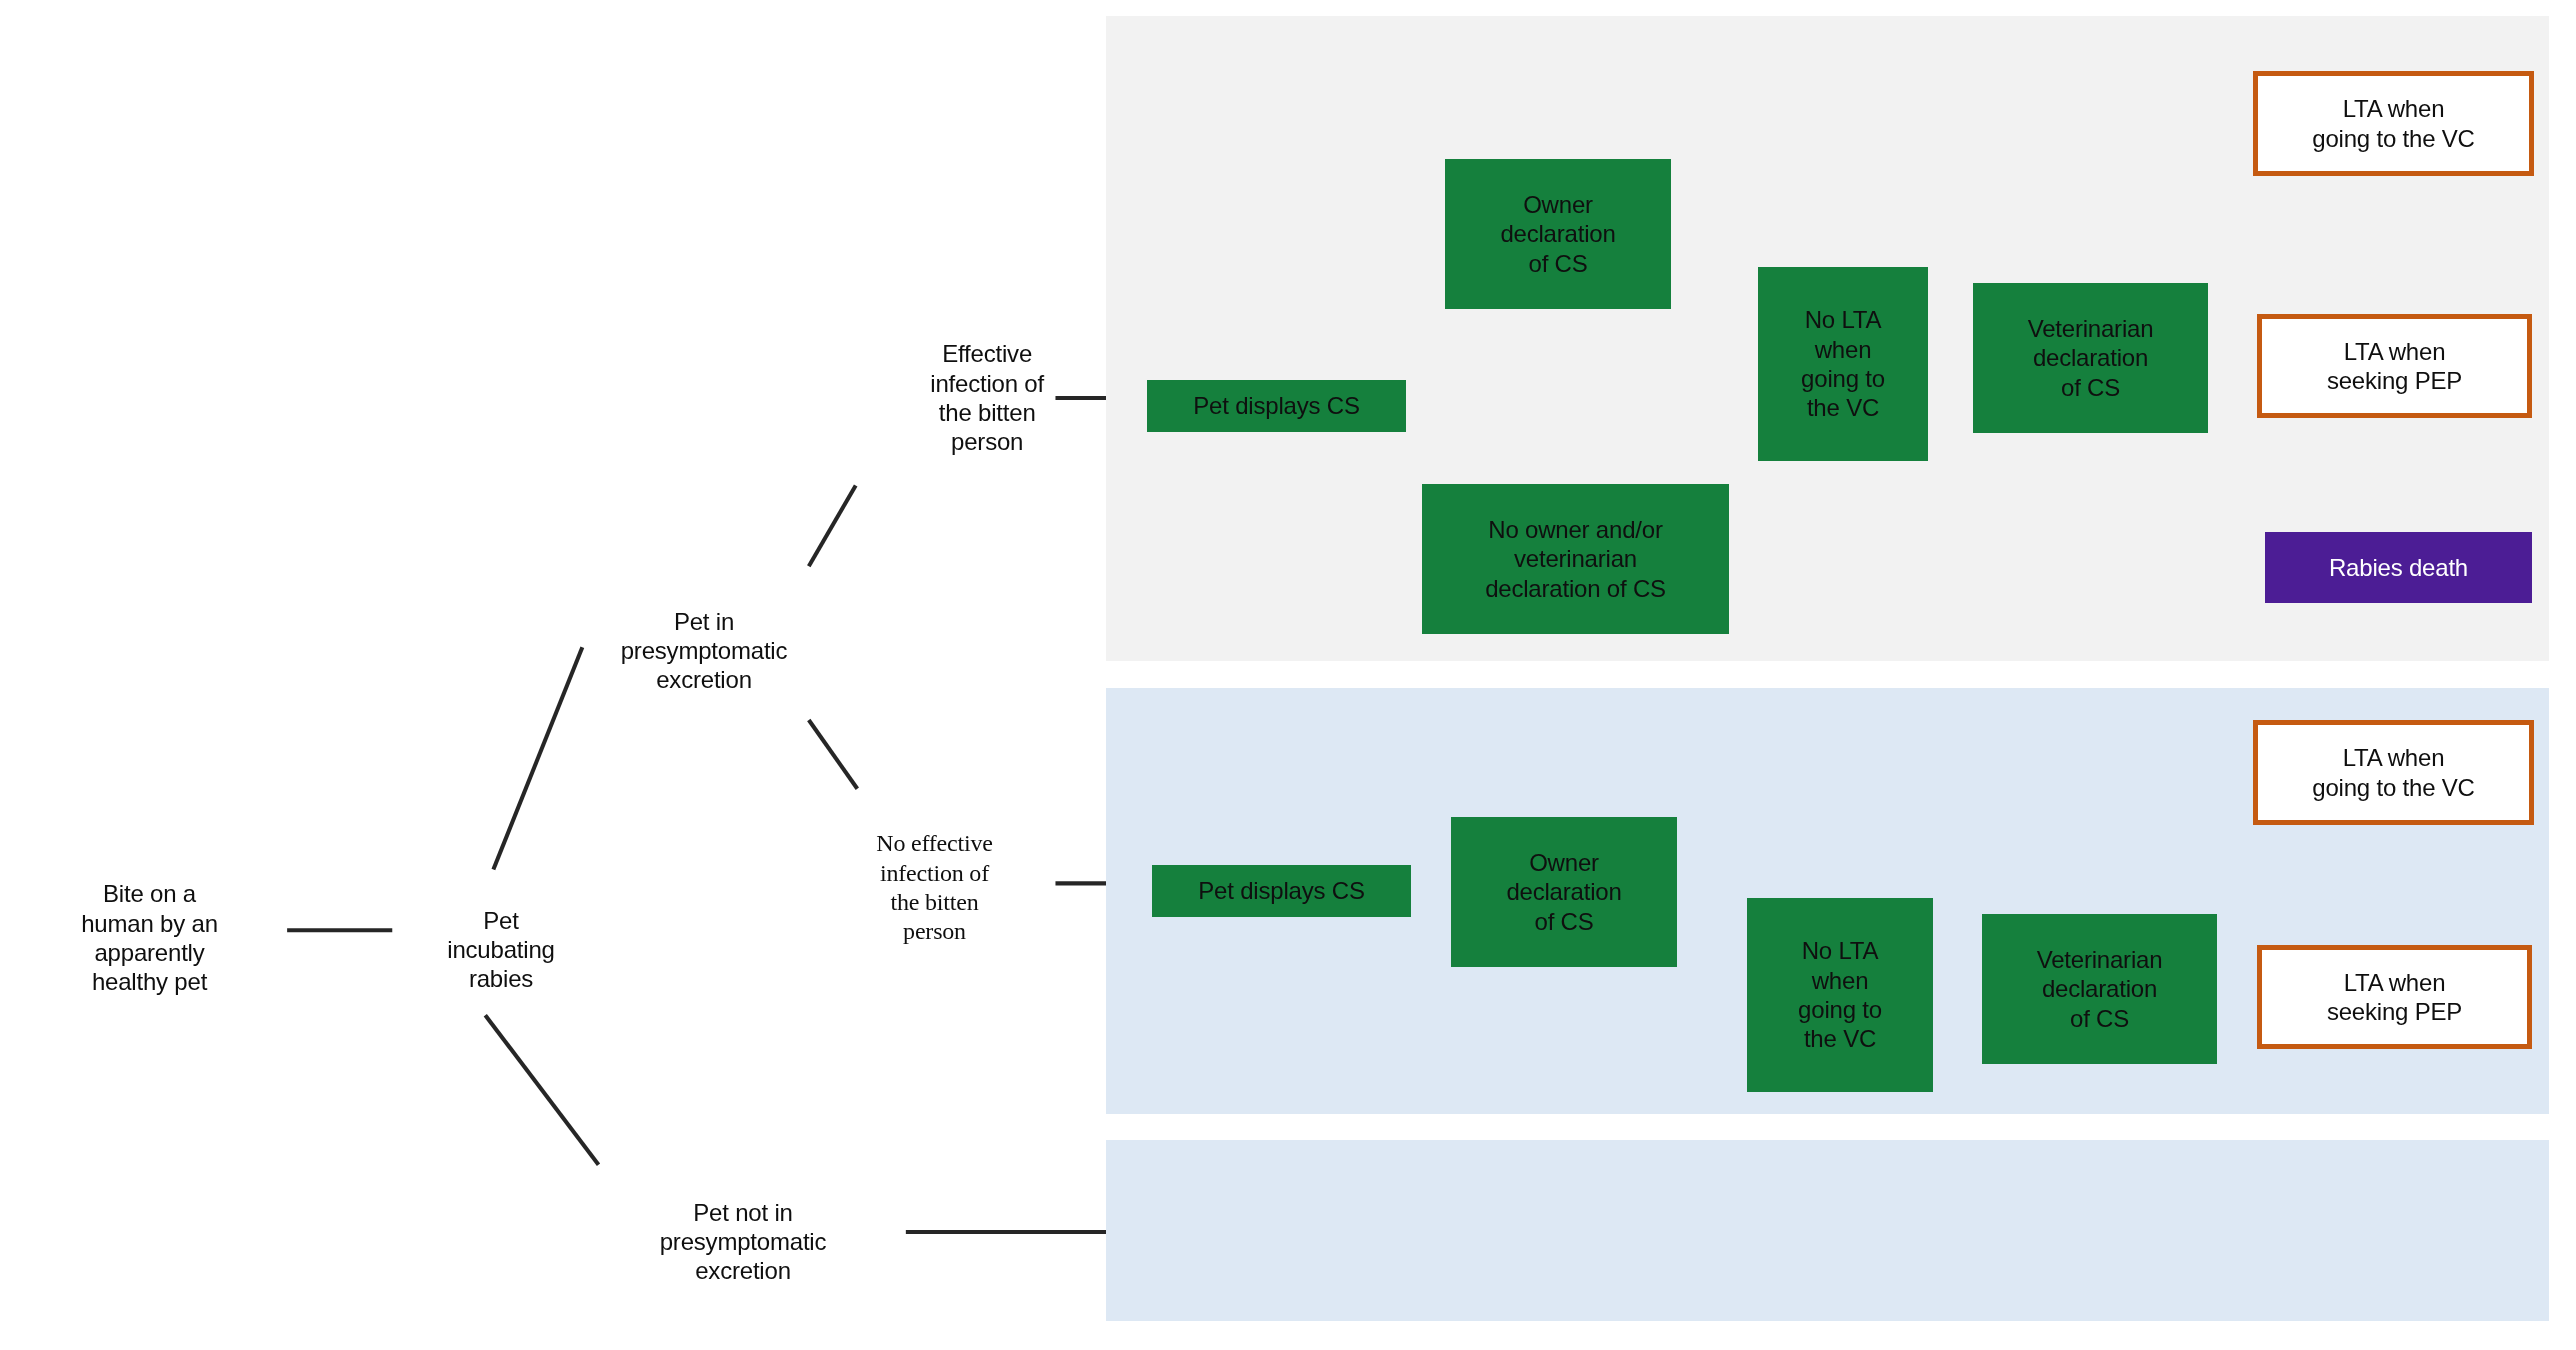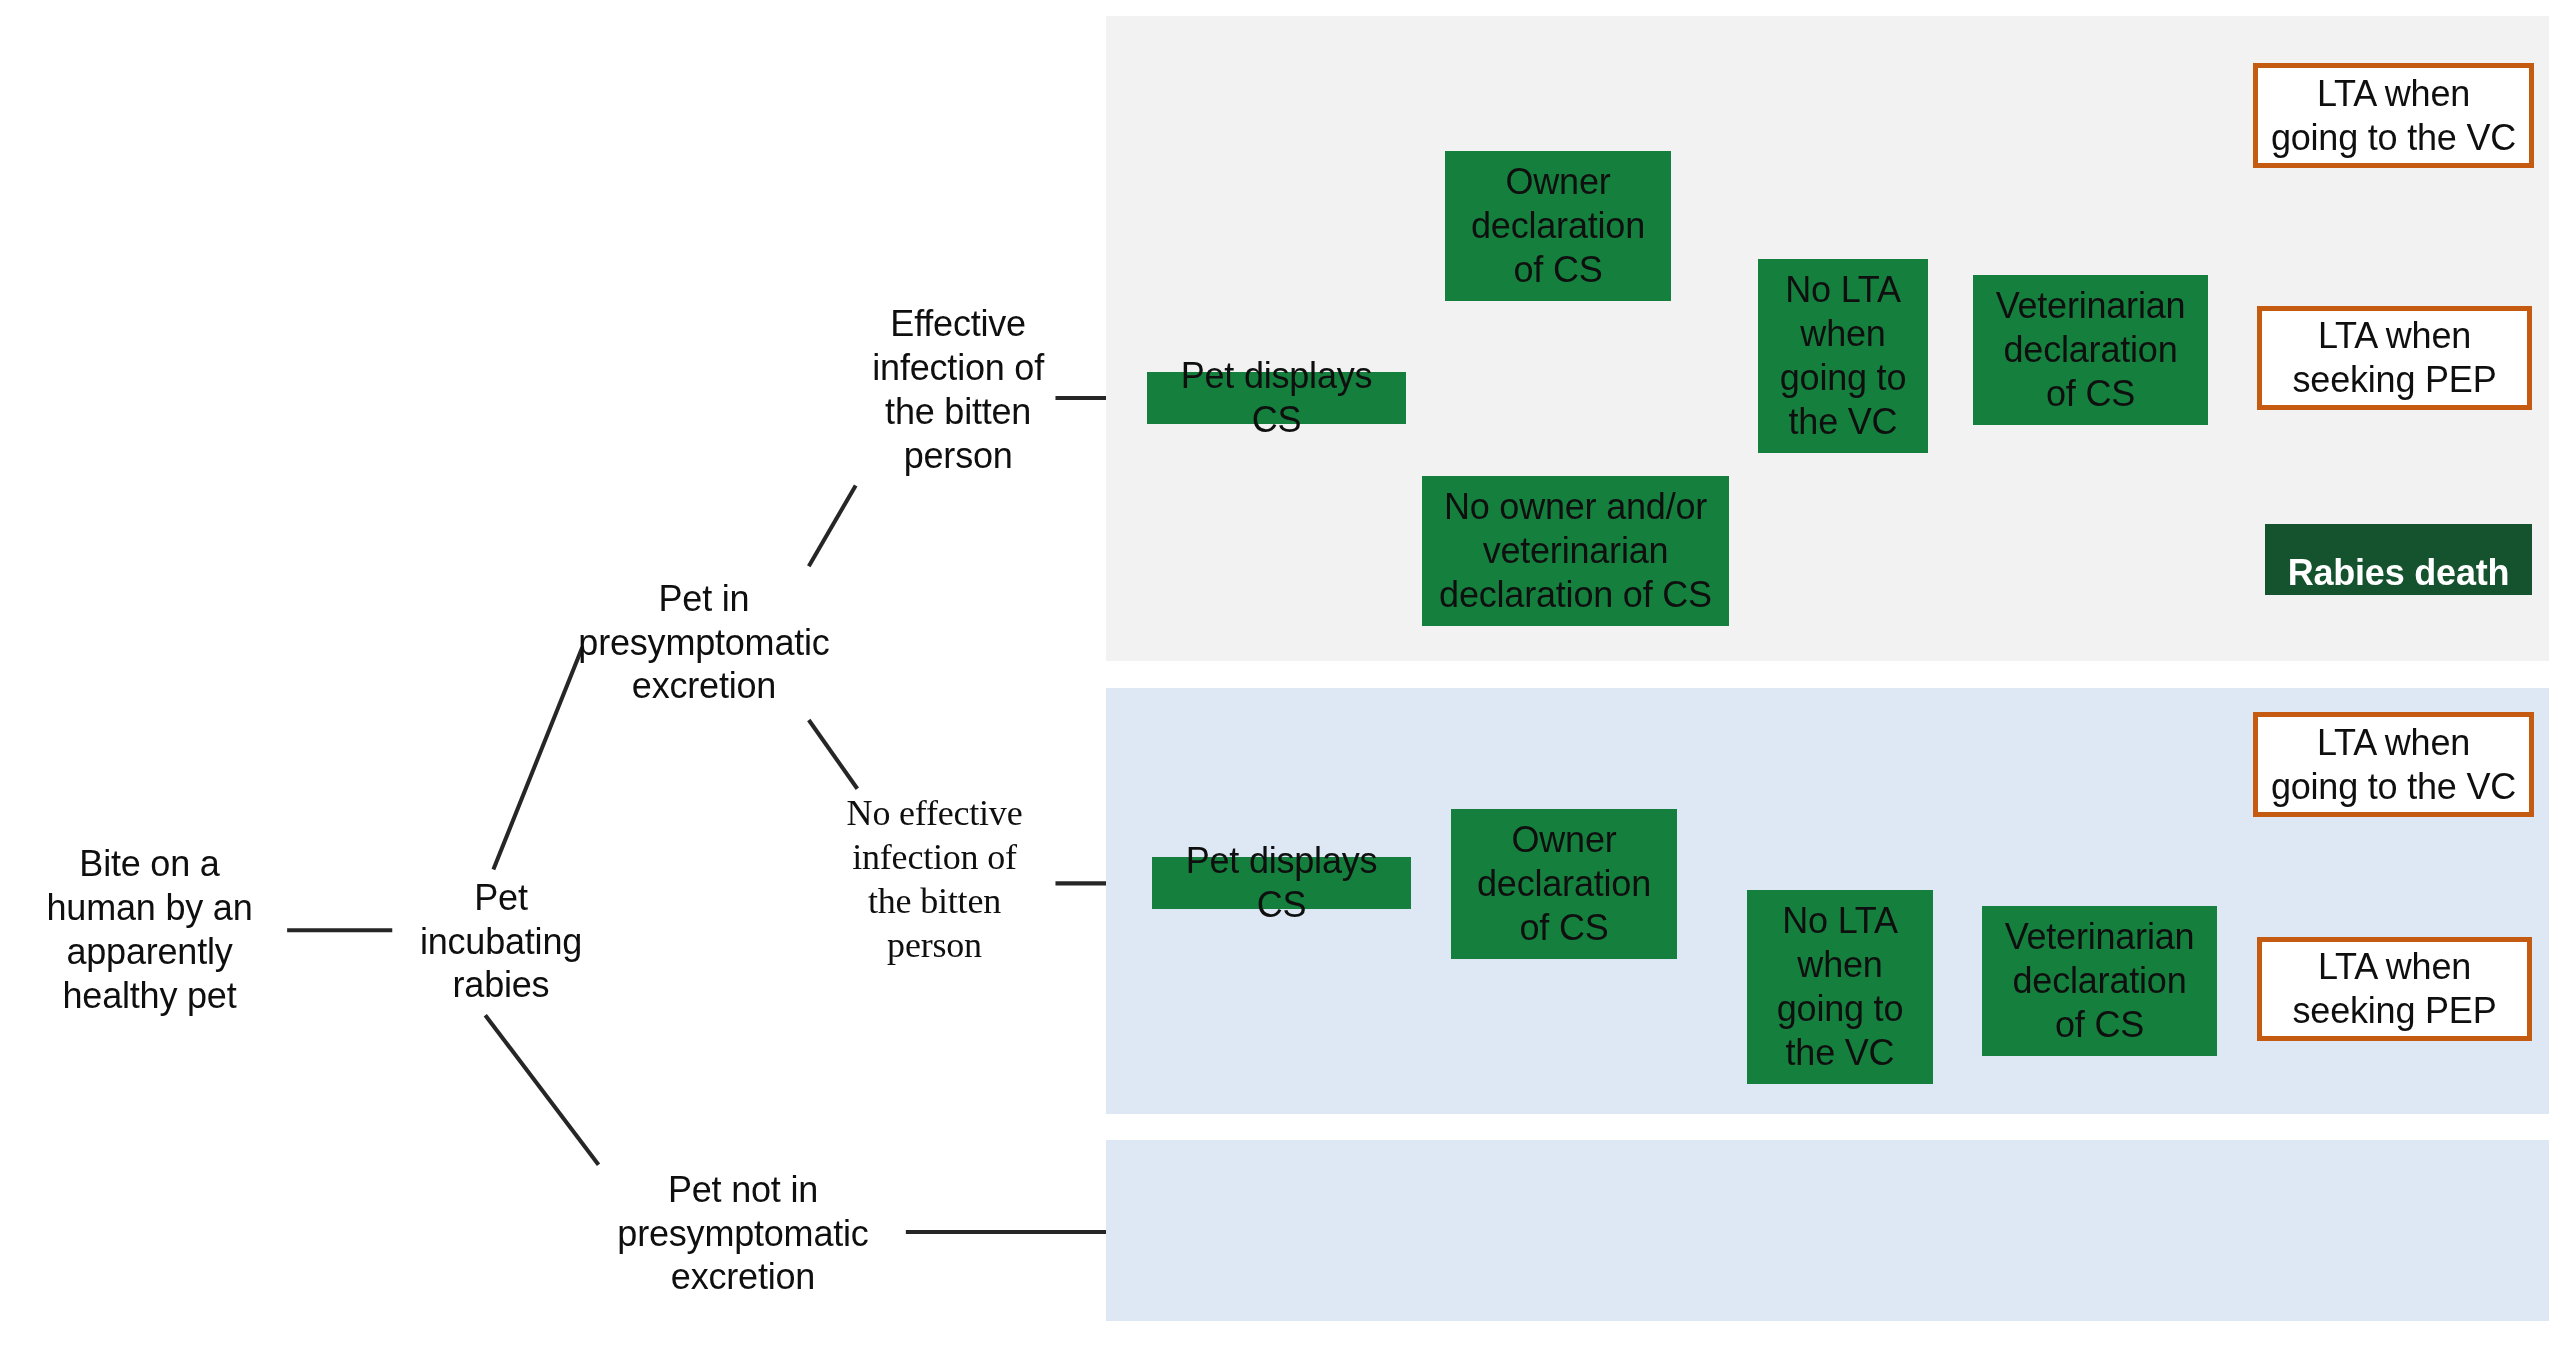--- a/index.html
+++ b/index.html
@@ -32,39 +32,39 @@
 
   .node {
     position: absolute;
     z-index: 3;
     display: flex;
     align-items: center;
     justify-content: center;
     text-align: center;
     box-sizing: border-box;
     color: #0f0f0f;
-    font-size: 36px;
+    font-size: 24px;
     line-height: 1.22;
     letter-spacing: -0.2px;
+    margin-top: 8px;
   }
   .node.plain {
     background: transparent;
   }
   .node.white {
     background: #15803d;
   }
   .node.orange {
     background: #ffffff;
     border: 5.7px solid #c55a11;
   }
   .node.red {
-    background: #14532d;
+    background: #4c1d95;
     color: #ffffff;
-    font-weight: bold;
-    align-items: flex-end;
+    font-weight: normal;
   }
   .node .txt {
     display: block;
     padding: 0 8px;
   }
   .bold-lead { font-weight: normal; }
 </style>
 </head>
 <body>
 

